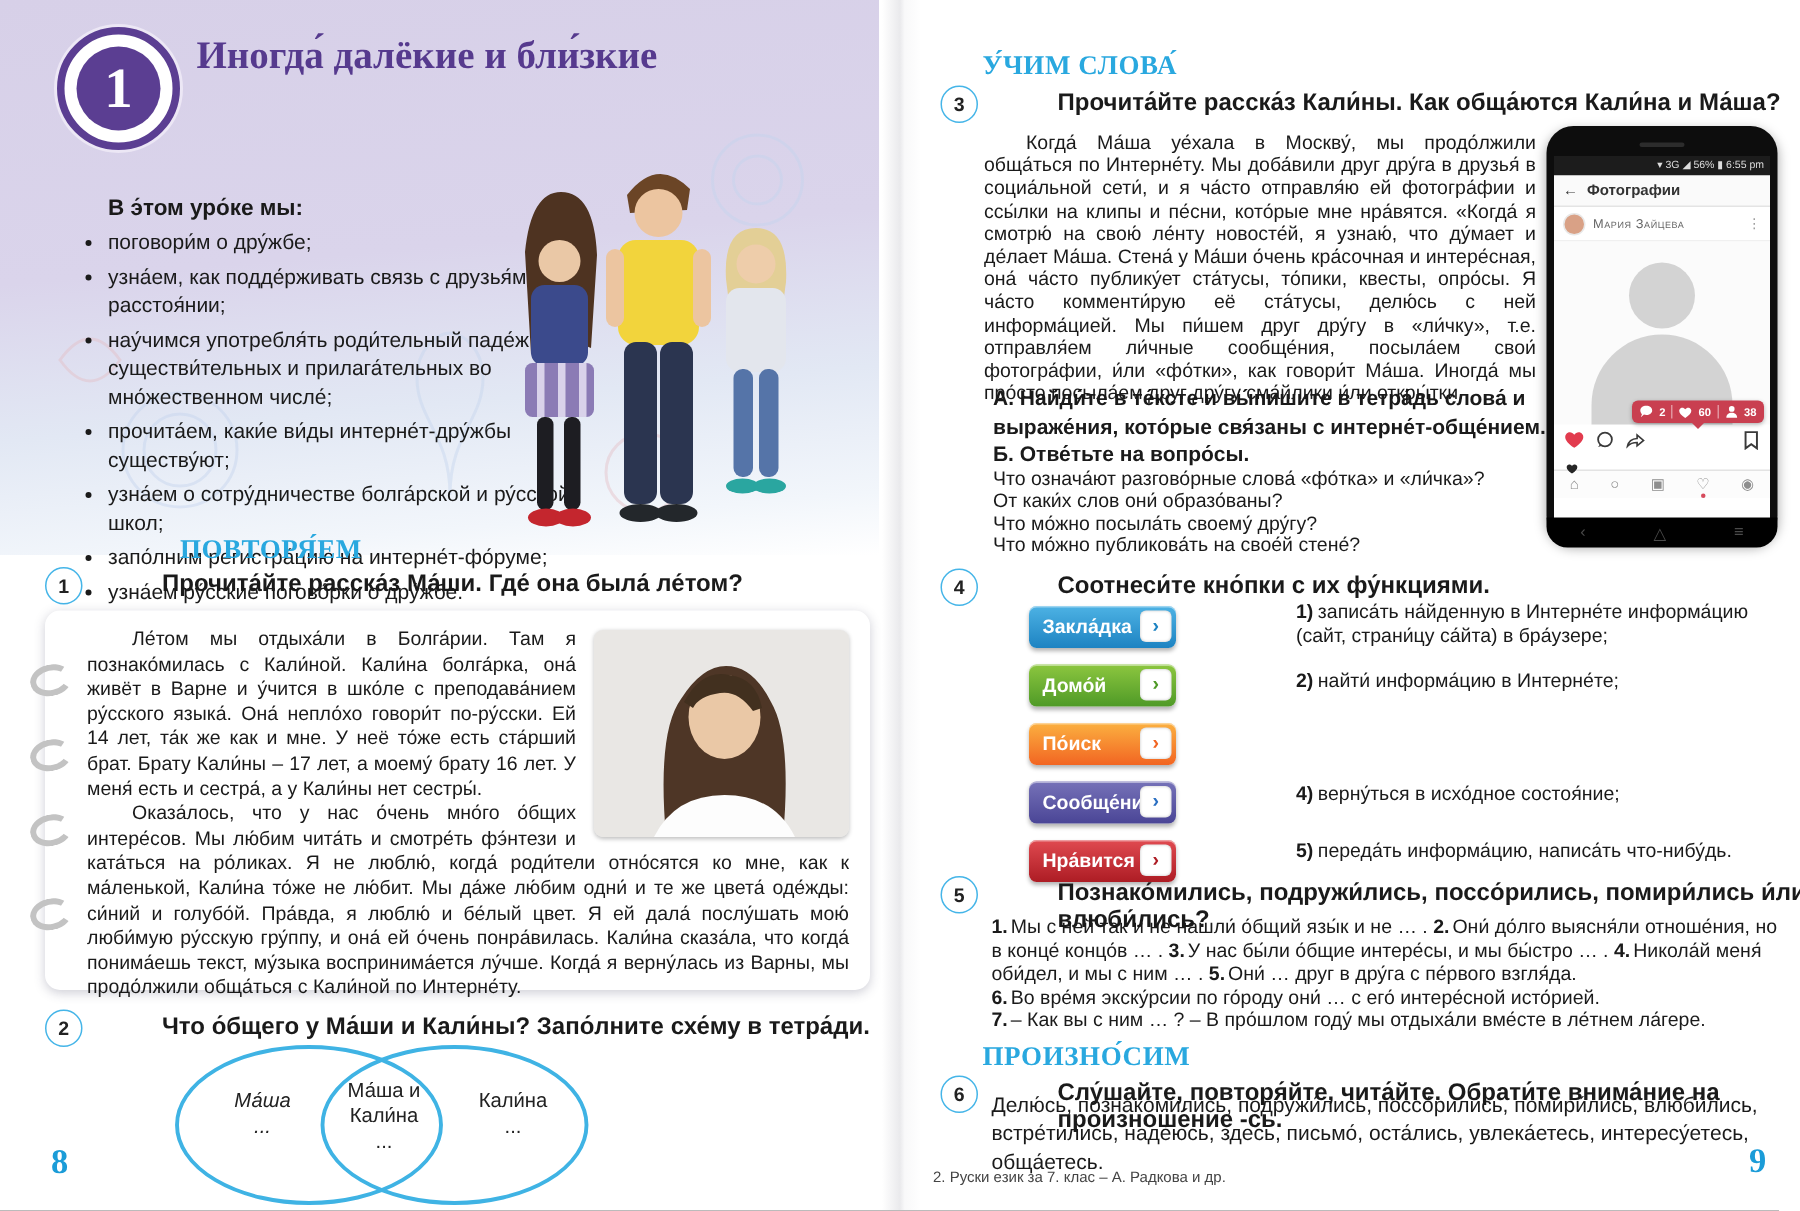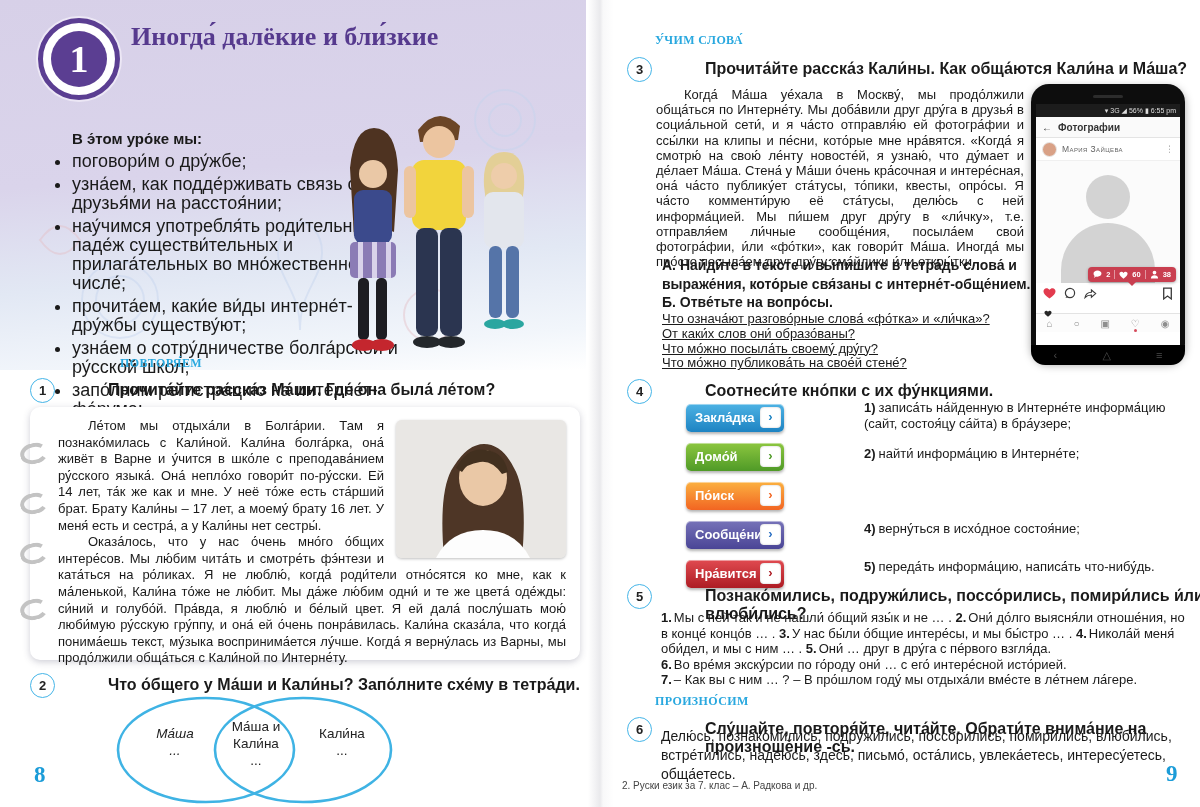--- a/index.html
+++ b/index.html
@@ -17,27 +17,27 @@
     box-shadow:0 0 0 2px #ece7f5;}
   #badge-inner{width:56px;height:56px;border-radius:50%;background:#5b3e92;color:#fff;
     display:flex;align-items:center;justify-content:center;
     font-family:"Liberation Serif",serif;font-weight:bold;font-size:38px;}
   #m-title{position:absolute;left:131px;top:22px;font-family:"Liberation Serif",serif;
     font-weight:bold;color:#563a8e;}
   #m-title .t1{font-size:34px;line-height:38px;}
   #m-title .t2{font-size:26px;line-height:30px;}
   #intro-h{position:absolute;left:72px;top:130px;font-weight:bold;font-size:15px;}
   #goals{position:absolute;left:56px;top:152px;width:345px;margin:0;padding-left:16px;
-    font-size:18px;line-height:19px;}
+    font-size:14px;line-height:19px;}
   #goals li{margin-bottom:4px;}
   
   #people{position:absolute;left:298px;top:82px;}
   
   .sec-h{position:absolute;font-family:"Liberation Serif",serif;font-weight:bold;
-    color:#29a8df;font-size:12px;letter-spacing:.4px;}
+    color:#29a8df;font-size:18px;letter-spacing:.4px;}
   .exnum{position:absolute;width:23px;height:23px;border:1.5px solid #45b5e8;border-radius:50%;
     background:#fff;text-align:center;line-height:23px;font-weight:bold;font-size:13px;color:#222;}
   .extitle{position:absolute;font-weight:bold;font-size:16px;line-height:18px;margin-left:44px;}
   
   #story-panel{position:absolute;left:30px;top:407px;width:550px;height:253px;background:#fff;
     border-radius:10px;box-shadow:0 2px 7px rgba(60,60,90,.25);}
   #story-text{position:absolute;left:28px;top:11px;width:508px;font-size:13px;line-height:16.6px;
     text-align:justify;}
   #story-text p{margin:0;text-indent:30px;}
   #story-photo{float:right;width:170px;height:138px;margin:2px 0 8px 12px;border-radius:6px;
@@ -51,21 +51,21 @@
   .pagenum{position:absolute;font-family:"Liberation Serif",serif;font-weight:bold;
     font-size:23px;color:#1b9cd8;}
   #footer{position:absolute;left:622px;top:780px;font-size:10px;color:#444;}
   
   .body-text{font-size:13px;line-height:15.2px;}
   #ex3-text{position:absolute;left:656px;top:87px;width:368px;text-align:justify;}
   #ex3-text p{margin:0;text-indent:28px;}
   #task-a{position:absolute;left:662px;top:256px;width:392px;font-weight:bold;font-size:14px;line-height:19px;}
   #task-b{position:absolute;left:662px;top:294px;font-weight:bold;font-size:14px;}
   #questions{position:absolute;left:662px;top:312px;width:400px;font-size:13px;line-height:14.8px;}
-  #questions div{margin:0;text-decoration:underline;}
+  #questions div{margin:0;}
   
   .webbtn{position:absolute;left:686px;width:98px;height:28px;border-radius:5px;
     box-shadow:0 2px 3px rgba(0,0,0,.3), inset 0 1px 0 rgba(255,255,255,.45);
     color:#fff;font-weight:bold;font-size:13px;line-height:28px;padding-left:9px;box-sizing:border-box;
     cursor:pointer;}
   .webbtn .chip{position:absolute;right:3px;top:3px;width:21px;height:21px;background:#fff;
     border-radius:4px;text-align:center;line-height:20px;font-size:13px;font-weight:bold;
     box-shadow:inset 0 0 2px rgba(0,0,0,.25);}
   .fn{position:absolute;left:864px;width:330px;font-size:13px;line-height:16px;}
   .fn b{margin-right:3px;}
@@ -337,21 +337,21 @@
   <div class="webbtn" style="top:521px;background:linear-gradient(180deg,#7672b8,#4a4596);">
     <span>Сообще́ние</span>
     <span class="chip" style="color:#2a6fc2;">›</span>
   </div>
   <div class="webbtn" style="top:560px;background:linear-gradient(180deg,#e04a50,#ad1c24);">
     <span>Нра́вится</span>
     <span class="chip" style="color:#ad1c24;">›</span>
   </div>
 
   <div class="fn" style="top:400px;">
-    <b>1)</b><span>записа́ть на́йденную в Интерне́те информа́цию (сайт, состоя́цу са́йта) в бра́узере;</span>
+    <b>1)</b><span>записа́ть на́йденную в Интерне́те информа́цию (сайт, страни́цу са́йта) в бра́узере;</span>
   </div>
   <div class="fn" style="top:446px;">
     <b>2)</b><span>найти́ информа́цию в Интерне́те;</span>
   </div>
   <div class="fn" style="top:521px;">
     <b>4)</b><span>верну́ться в исхо́дное состоя́ние;</span>
   </div>
   <div class="fn" style="top:559px;">
     <b>5)</b><span>переда́ть информа́цию, написа́ть что-нибу́дь.</span>
   </div>

